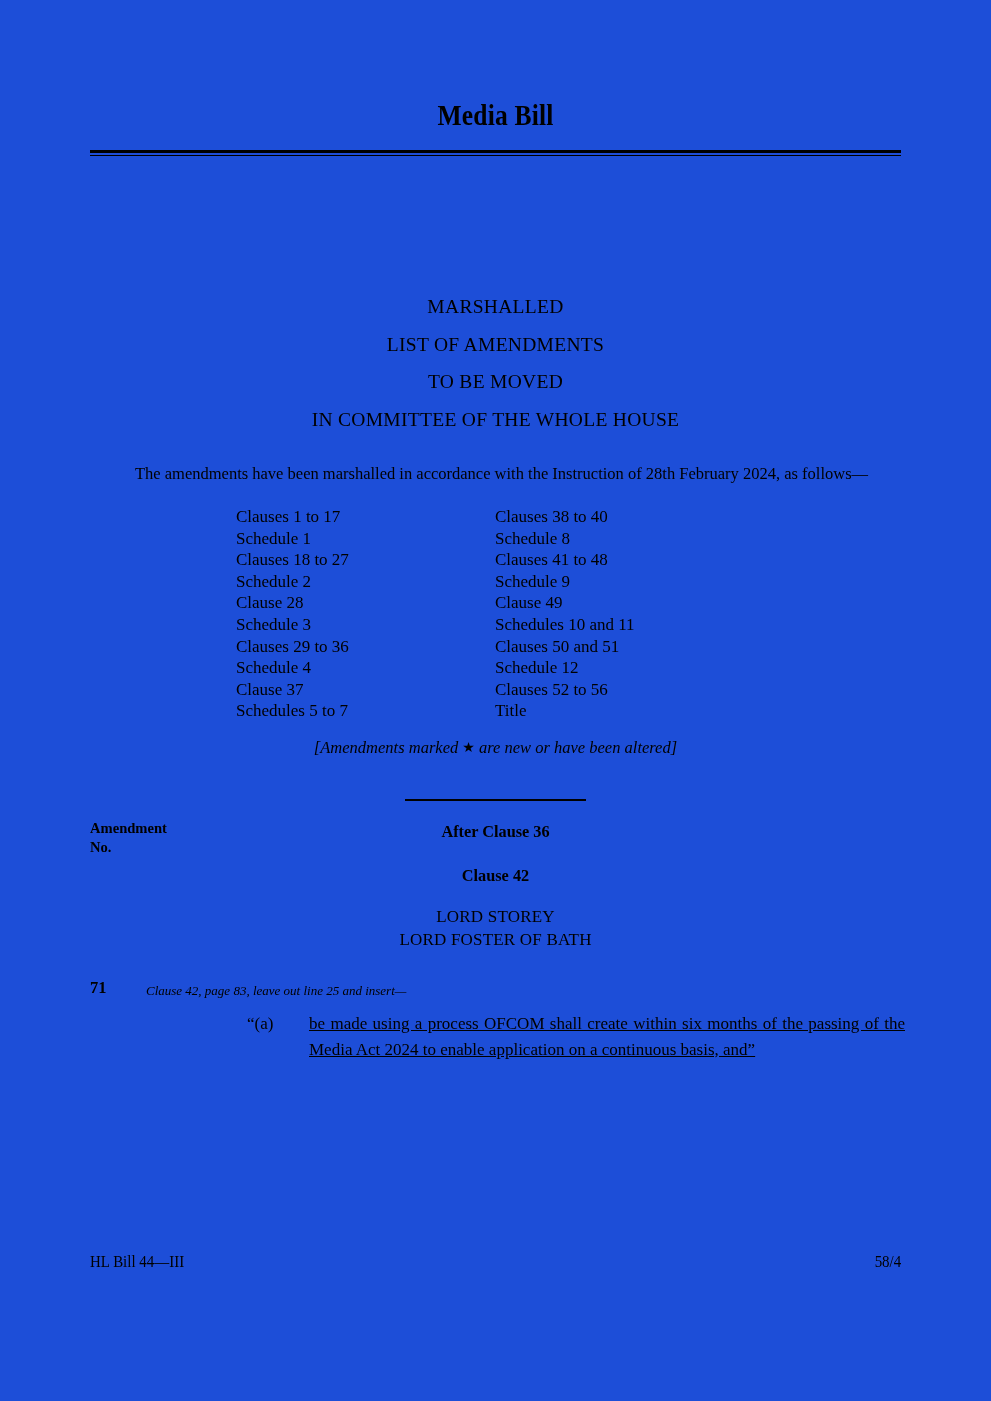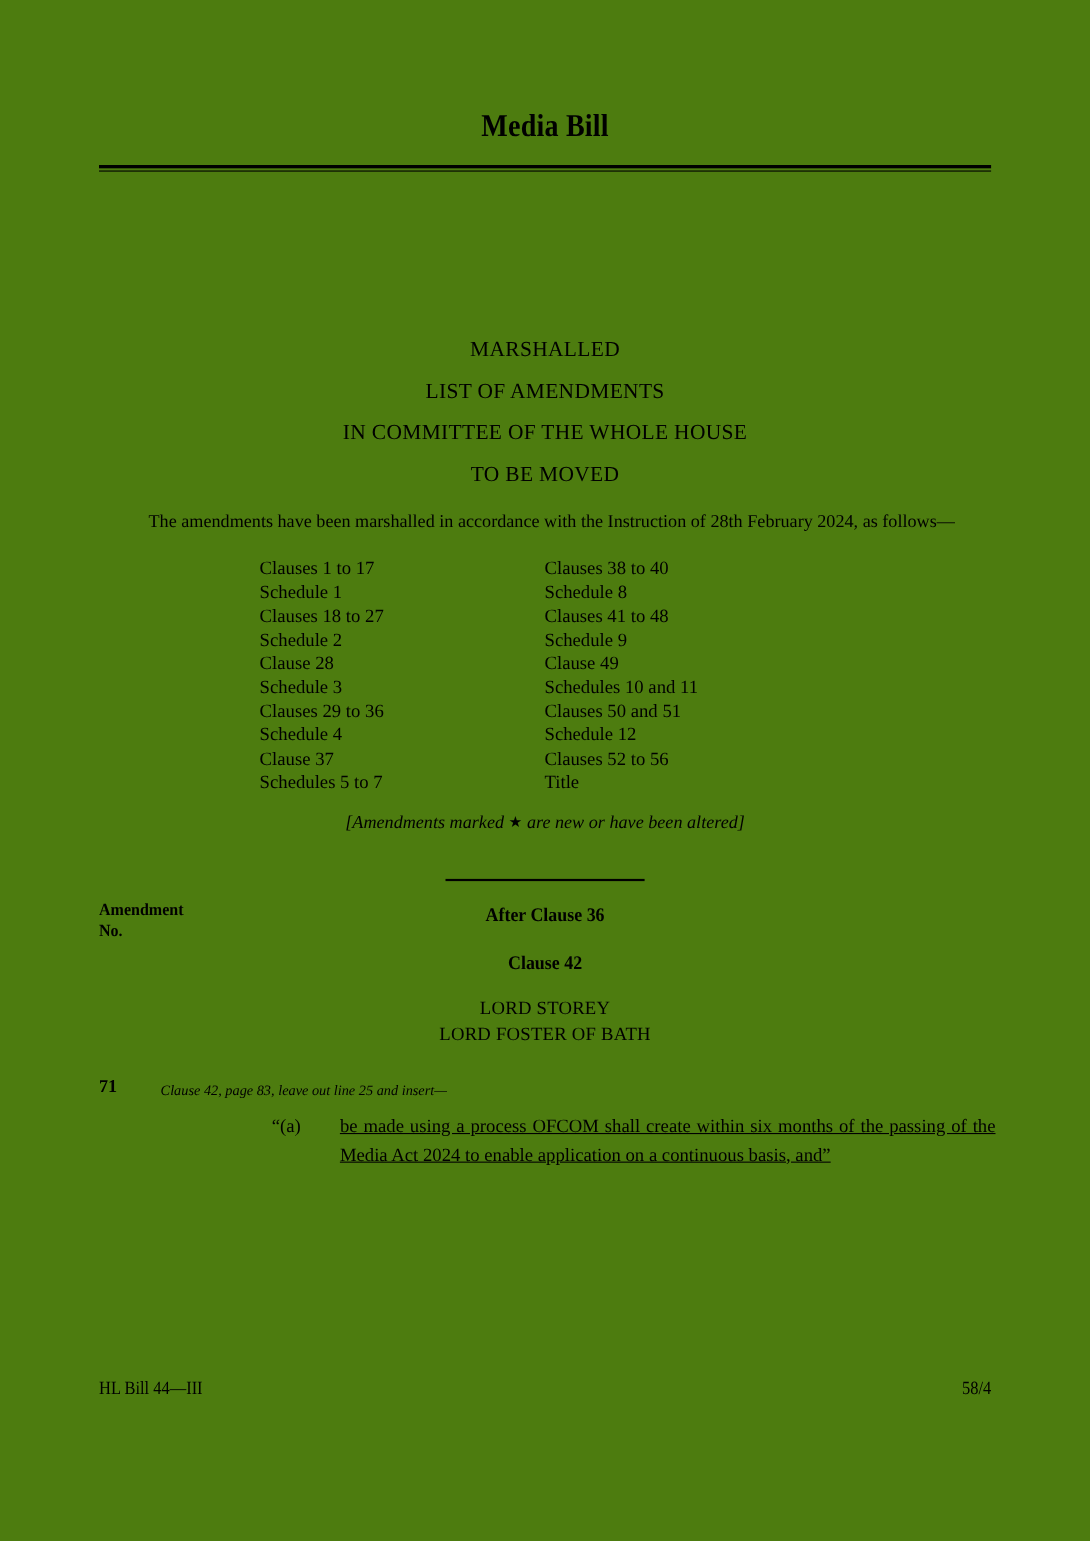--- a/index.html
+++ b/index.html
@@ -9,21 +9,21 @@
   }
   body {
     font-family: "Liberation Serif", "DejaVu Serif", serif;
     color: #000000;
   }
   .page {
     position: relative;
     width: 991px;
     height: 1401px;
     margin: 0 auto;
-    background: #4d7c0f;
+    background: #1d4ed8;
     overflow: hidden;
   }
 
   
   .title-block {
     position: absolute;
     left: 90px;
     top: 100px;
     width: 811px;
   }
@@ -44,21 +44,21 @@
   .rule-gap { height: 2px; }
   .rule-thin {
     height: 1.4px;
     background: #000;
   }
 
   
   .headings {
     position: absolute;
     left: 90px;
-    top: 300px;
+    top: 288px;
     width: 811px;
     text-align: center;
   }
   .headings div {
     font-size: 19.5px;
     line-height: 37.5px;
     letter-spacing: 0.3px;
   }
 
   
@@ -229,22 +229,22 @@
   <div class="title-block">
     <div class="bill-title">Media Bill</div>
     <div class="rule-thick"></div>
     <div class="rule-gap"></div>
     <div class="rule-thin"></div>
   </div>
 
   <div class="headings">
     <div>MARSHALLED</div>
     <div>LIST OF AMENDMENTS</div>
+    <div>TO BE MOVED</div>
     <div>IN COMMITTEE OF THE WHOLE HOUSE</div>
-    <div>TO BE MOVED</div>
   </div>
 
   <div class="marshall-note">The amendments have been marshalled in accordance with the Instruction of 28th February 2024, as follows—</div>
 
   <div class="clause-cols">
     <div class="clause-col">
       <div>Clauses 1 to 17</div>
       <div>Schedule 1</div>
       <div>Clauses 18 to 27</div>
       <div>Schedule 2</div>

